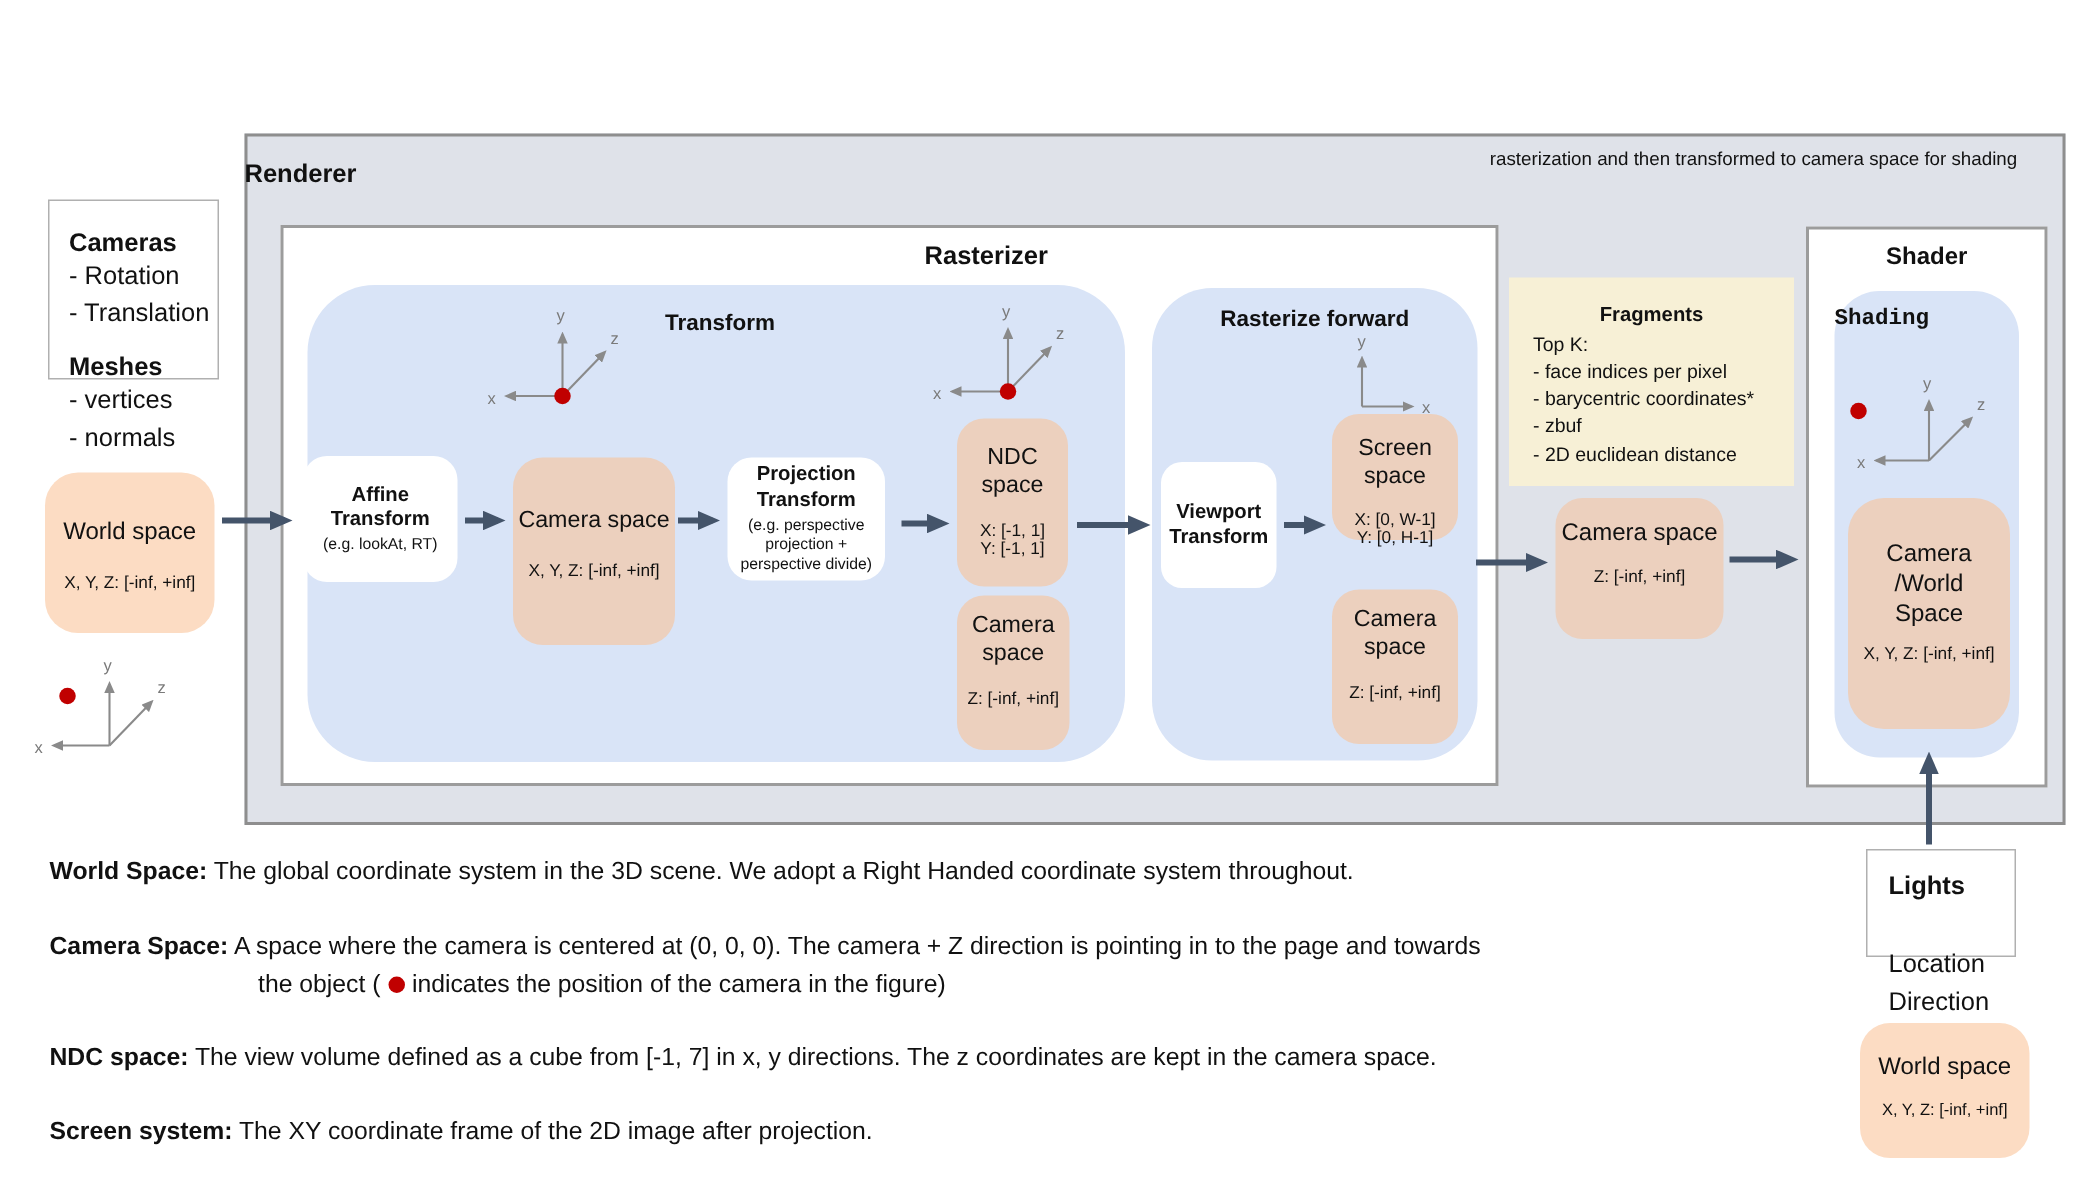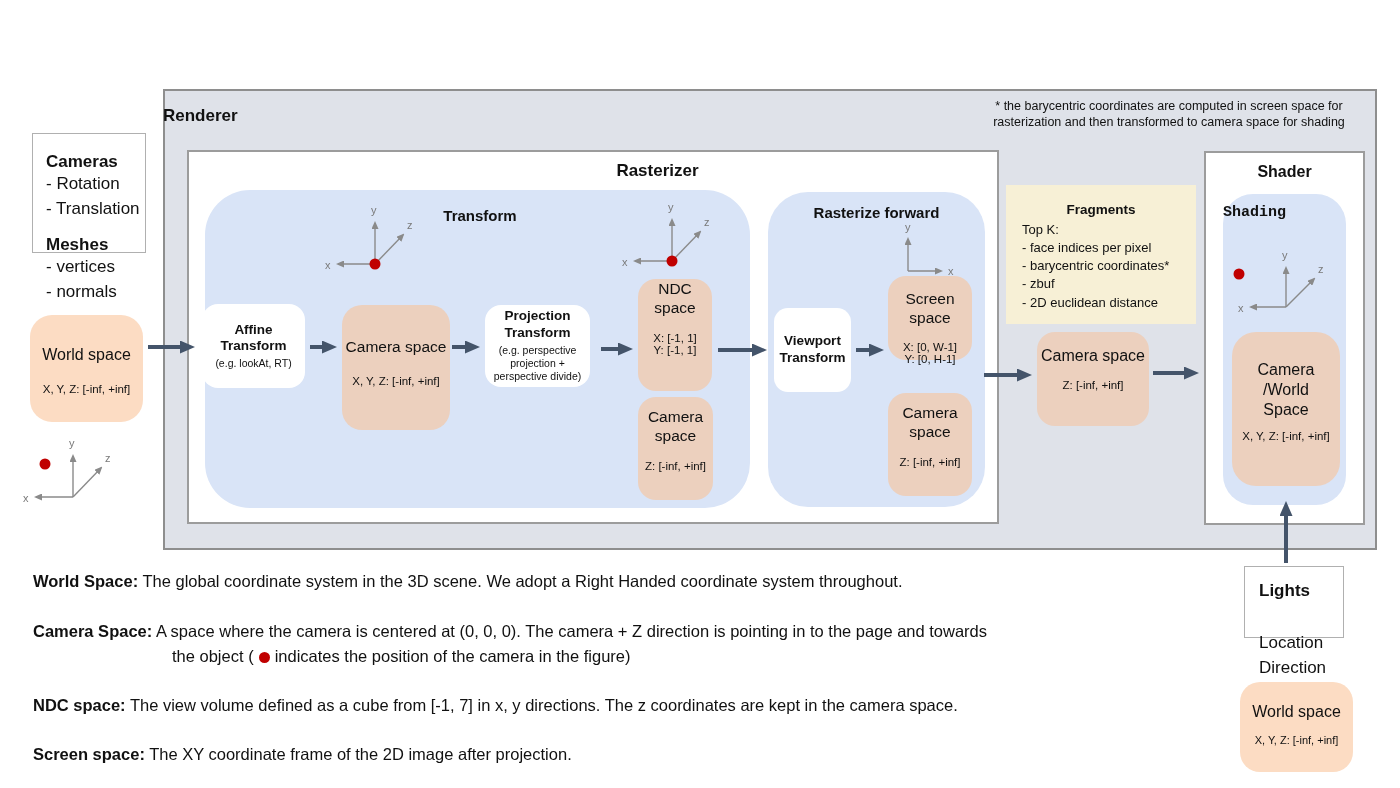--- a/index.html
+++ b/index.html
@@ -44,21 +44,20 @@
     </marker>
     <marker id="axh" markerUnits="userSpaceOnUse" markerWidth="8" markerHeight="7" refX="6" refY="3.5" orient="auto">
       <path d="M0,0 L8,3.5 L0,7 Z" fill="#8a8a8a"></path>
     </marker>
   </defs>
 </svg>
 
 <div class="abs renderer-shell" style="left:163px; top:89px; width:1214px; height:461px;"></div>
 <div class="abs hdr17" style="left:163px; top:106px; width:1214px; text-align:left;">Renderer</div>
 <div class="abs footnote" style="left:980px; top:98px; width:378px;">
-  <div>* the barycentric coordinates are computed in screen space for</div>
   <div>rasterization and then transformed to camera space for shading</div>
 </div>
 
 <div class="abs card" style="left:32px; top:133px; width:114px; height:120px; padding:18px 0 0 13px;">
   <div class="hdr17">Cameras</div>
   <div class="listtxt">- Rotation</div>
   <div class="listtxt">- Translation</div>
   <div class="hdr17" style="margin-top:14px;">Meshes</div>
   <div class="listtxt">- vertices</div>
   <div class="listtxt">- normals</div>
@@ -113,21 +112,21 @@
 <svg class="abs" style="left:617px; top:195px;" width="102" height="80" viewBox="0 0 102 80">
   <line x1="55" y1="66" x2="55" y2="25" stroke="#8a8a8a" stroke-width="1.4" marker-end="url(#axh)"></line>
   <line x1="55" y1="66" x2="83" y2="37" stroke="#8a8a8a" stroke-width="1.4" marker-end="url(#axh)"></line>
   <line x1="55" y1="66" x2="18" y2="66" stroke="#8a8a8a" stroke-width="1.4" marker-end="url(#axh)"></line>
   <text class="axlbl" x="51" y="16">y</text>
   <text class="axlbl" x="87" y="31">z</text>
   <text class="axlbl" x="5" y="71">x</text>
   <circle cx="55" cy="66" r="5.5" fill="#c00000"></circle>
 </svg>
 
-<div class="abs tan spacebox" style="left:638px; top:279px; width:74px; height:112px; border-radius:18px; ">
+<div class="abs tan spacebox" style="left:638px; top:279px; width:74px; height:112px; border-radius:18px; padding-top:16px;">
   <div class="space-title">NDC space</div>
   <div class="space-range" style="margin-top:14px;">X: [-1, 1]</div>
   <div class="space-range">Y: [-1, 1]</div>
 </div>
 
 <div class="abs tan spacebox" style="left:638px; top:397px; width:75px; height:103px; border-radius:18px; padding-top:10px;">
   <div class="space-title">Camera space</div>
   <div class="space-range" style="margin-top:14px;">Z: [-inf, +inf]</div>
 </div>
 
@@ -216,21 +215,21 @@
 <div class="abs deft" style="left:172px; top:647px;">
   <span>the object (</span><span class="inline-dot"></span><span>indicates the position of the camera in the figure)</span>
 </div>
 
 <div class="abs deft" style="left:33px; top:696px;">
   <b>NDC space:</b>
   <span>The view volume defined as a cube from [-1, 7] in x, y directions. The z coordinates are kept in the camera space.</span>
 </div>
 
 <div class="abs deft" style="left:33px; top:745px;">
-  <b>Screen space:</b>
+  <b>Screen system:</b>
   <span>The XY coordinate frame of the 2D image after projection.</span>
 </div>
 
 <svg class="abs" style="left:0; top:0; pointer-events:none;" width="1400" height="788" viewBox="0 0 1400 788">
   <line x1="148" y1="347" x2="190" y2="347" stroke="#44546a" stroke-width="4" marker-end="url(#ah)"></line>
   <line x1="310" y1="347" x2="332" y2="347" stroke="#44546a" stroke-width="4" marker-end="url(#ah)"></line>
   <line x1="452" y1="347" x2="475" y2="347" stroke="#44546a" stroke-width="4" marker-end="url(#ah)"></line>
   <line x1="601" y1="349" x2="628" y2="349" stroke="#44546a" stroke-width="4" marker-end="url(#ah)"></line>
   <line x1="718" y1="350" x2="762" y2="350" stroke="#44546a" stroke-width="4" marker-end="url(#ah)"></line>
   <line x1="856" y1="350" x2="879" y2="350" stroke="#44546a" stroke-width="4" marker-end="url(#ah)"></line>

